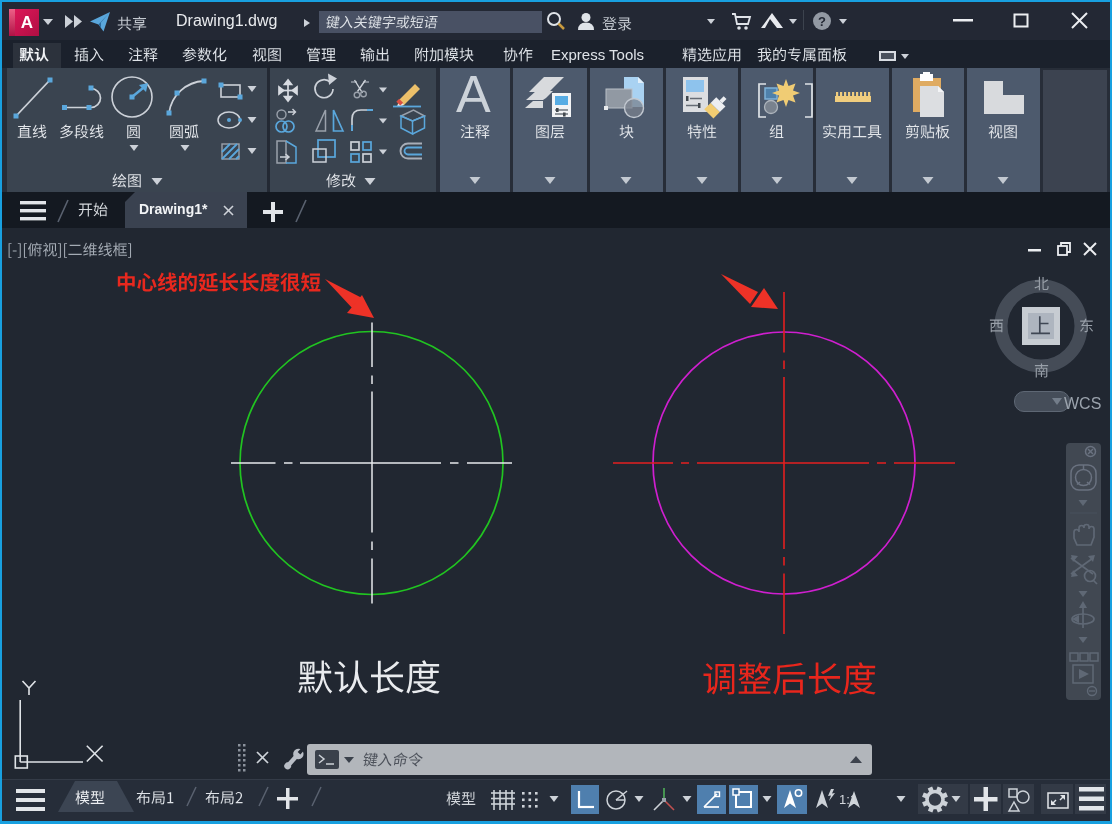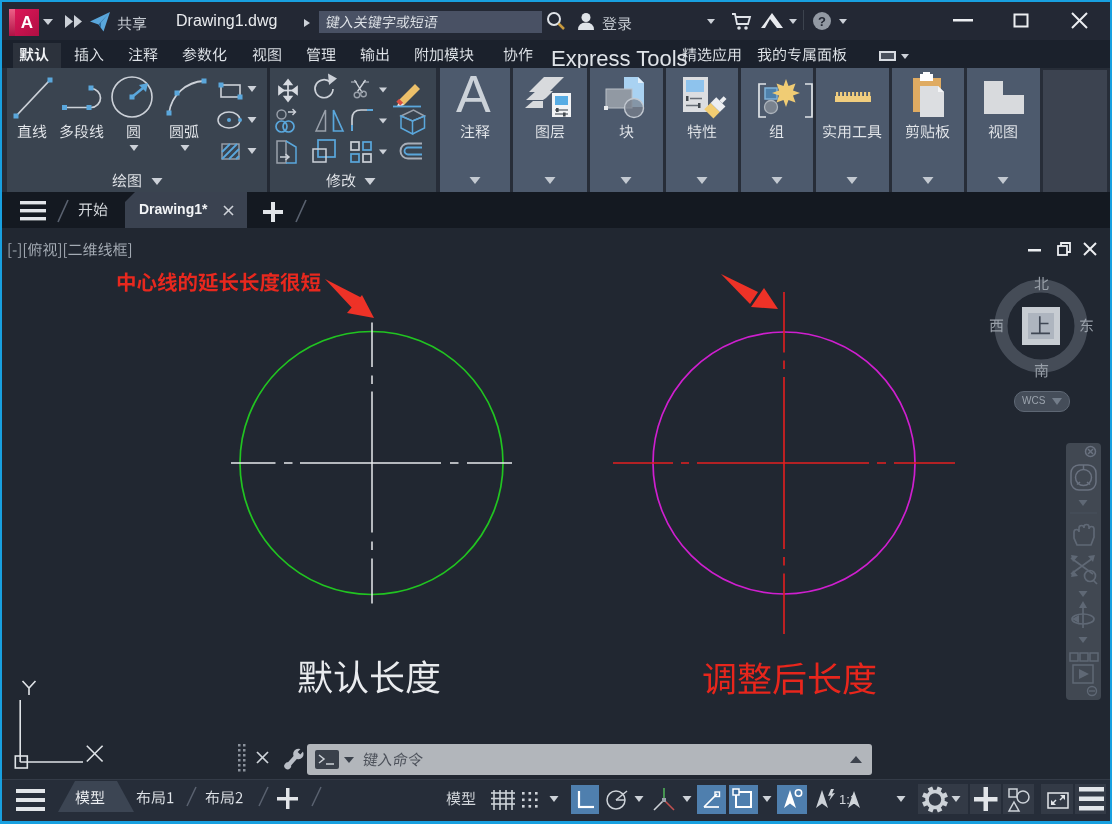--- a/index.html
+++ b/index.html
@@ -263,21 +263,21 @@
         <use href="#g37" x="4000"></use>
         <use href="#g38" x="5000"></use>
       </g>
     </svg>
     <svg style="position:absolute;left:19px;top:47px;overflow:visible" width="30" height="15">
       <g fill="#f0f2f5" transform="translate(0 13.2) scale(0.01500 -0.01500)">
         <use href="#g39" x="0"></use>
         <use href="#g40" x="1000"></use>
       </g>
     </svg>
-    <div style="position:absolute;left:551px;top:46px;font-size:22px;color:#dfe3e8;font-weight:normal;white-space:nowrap;">Express Tools</div>
+    <div style="position:absolute;left:551px;top:46px;font-size:15px;color:#dfe3e8;font-weight:normal;white-space:nowrap;">Express Tools</div>
     <svg style="position:absolute;left:878px;top:50px;" width="40" height="13">
       <rect x="1" y="1" width="17" height="10" fill="#d8dce2"></rect>
       <rect x="3" y="3" width="13" height="6" fill="#49505c"></rect>
       <polygon points="23.0,4.0 31.0,4.0 27,9.0" fill="#ccd1d8"></polygon>
     </svg>
     <div style="position:absolute;left:0px;top:68px;width:1112px;height:124px;background:#272d38"></div>
     <div style="position:absolute;left:7px;top:68px;width:260px;height:124px;background:#3a4450"></div>
     <div style="position:absolute;left:270px;top:68px;width:166px;height:124px;background:#3a4450"></div>
     <svg style="position:absolute;left:0px;top:0px;" width="270" height="192">
       <g transform="translate(0 0)"></g>
@@ -661,21 +661,21 @@
       <g fill="#99a0a9" transform="translate(0 13.2) scale(0.01500 -0.01500)">
         <use href="#g71" x="0"></use>
       </g>
     </svg>
     <svg style="position:absolute;left:1079px;top:318px;overflow:visible" width="15" height="15">
       <g fill="#99a0a9" transform="translate(0 13.2) scale(0.01500 -0.01500)">
         <use href="#g72" x="0"></use>
       </g>
     </svg>
     <div style="position:absolute;left:1014px;top:391px;width:56px;height:21px;background:#454d59;border:1px solid #5e6774;border-radius:10px"></div>
-    <div style="position:absolute;left:1022px;top:395px;font-size:10px;color:#9ba3ad;font-weight:normal;white-space:nowrap;">WCS</div>
+    <div style="position:absolute;left:1064px;top:395px;font-size:16px;color:#9ba3ad;font-weight:normal;white-space:nowrap;">WCS</div>
     <svg style="position:absolute;left:1050px;top:397px;" width="14" height="9">
       <polygon points="2.0,1.0 12.0,1.0 7,8.0" fill="#737d8a"></polygon>
     </svg>
     <div style="position:absolute;left:1066px;top:443px;width:35px;height:257px;background:rgba(140,148,160,0.30);border-radius:4px"></div>
     <svg style="position:absolute;left:1066px;top:443px;" width="35" height="257">
 <g stroke="#6a7280" fill="none" stroke-width="1.5">
 <circle cx="24.5" cy="8.5" r="5"></circle>
         <line x1="22" y1="6" x2="27" y2="11"></line>
         <line x1="27" y1="6" x2="22" y2="11"></line>
 <rect x="5" y="22" width="25" height="25" rx="8"></rect>

